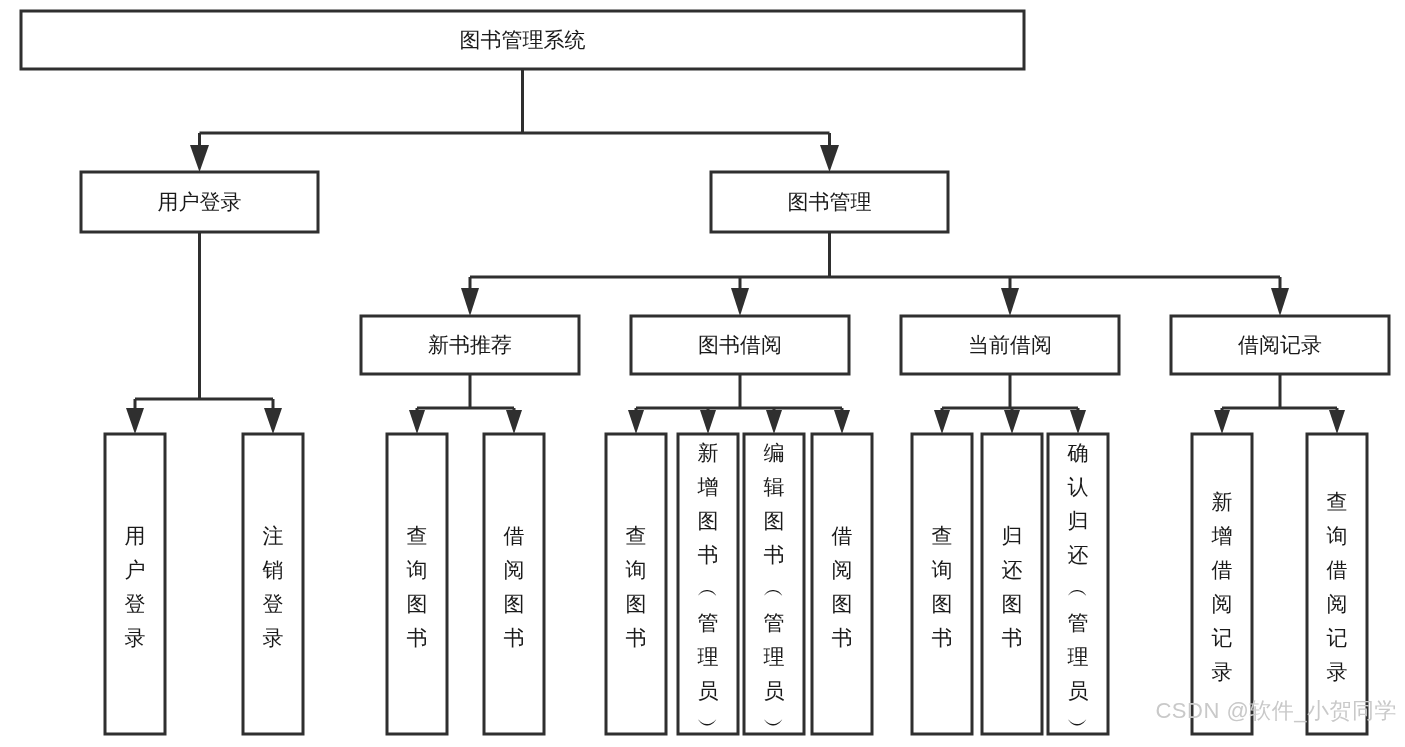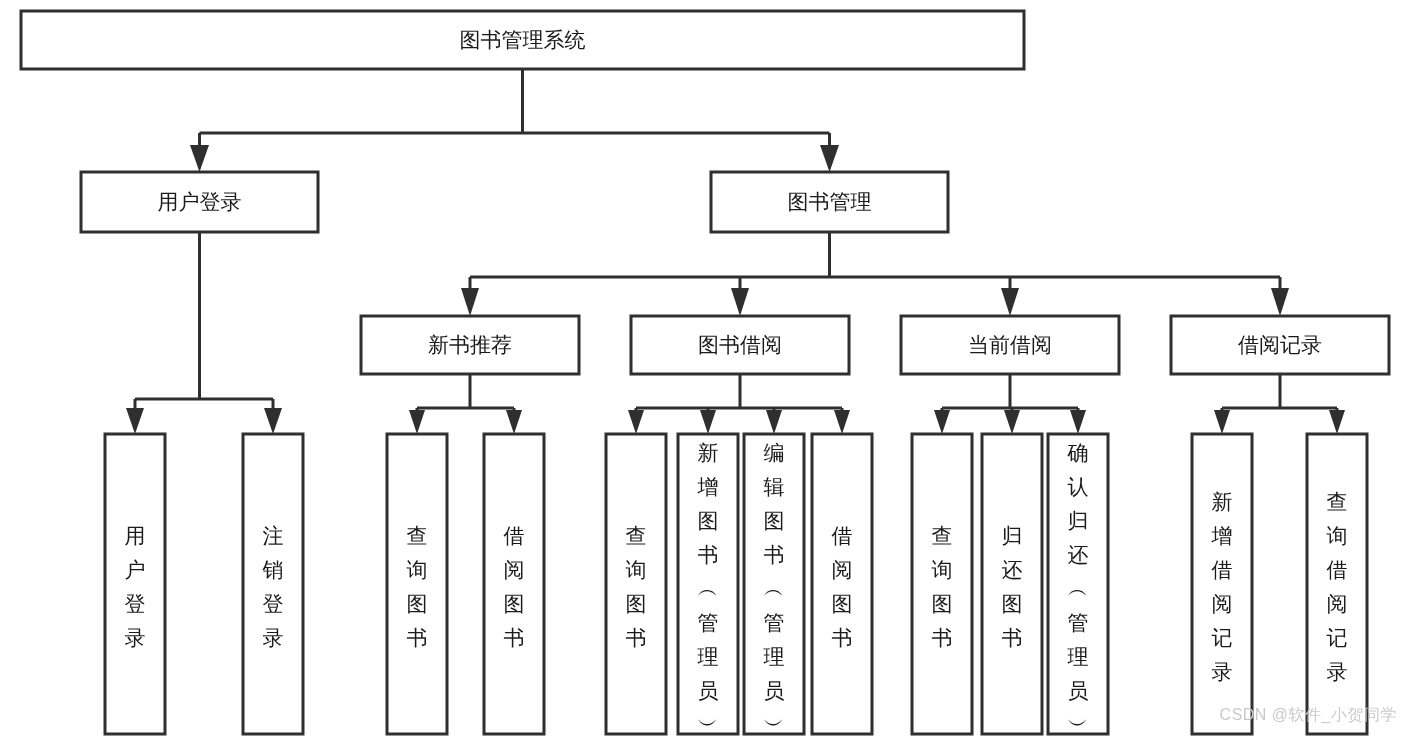--- a/index.html
+++ b/index.html
@@ -52,21 +52,21 @@
     font-family: "Liberation Sans", "DejaVu Sans", sans-serif;
     font-size: 21px;
     fill: #1a1a1a;
     text-anchor: middle;
   }
   .watermark {
     position: absolute;
     right: 8px;
     bottom: 6px;
     font-family: "Liberation Sans", "DejaVu Sans", sans-serif;
-    font-size: 16px;
+    font-size: 22px;
     color: #c9c9c9;
     white-space: nowrap;
     letter-spacing: 0.5px;
   }
 </style>
 </head>
 <body>
 
 <div id="diagram-root">
 

